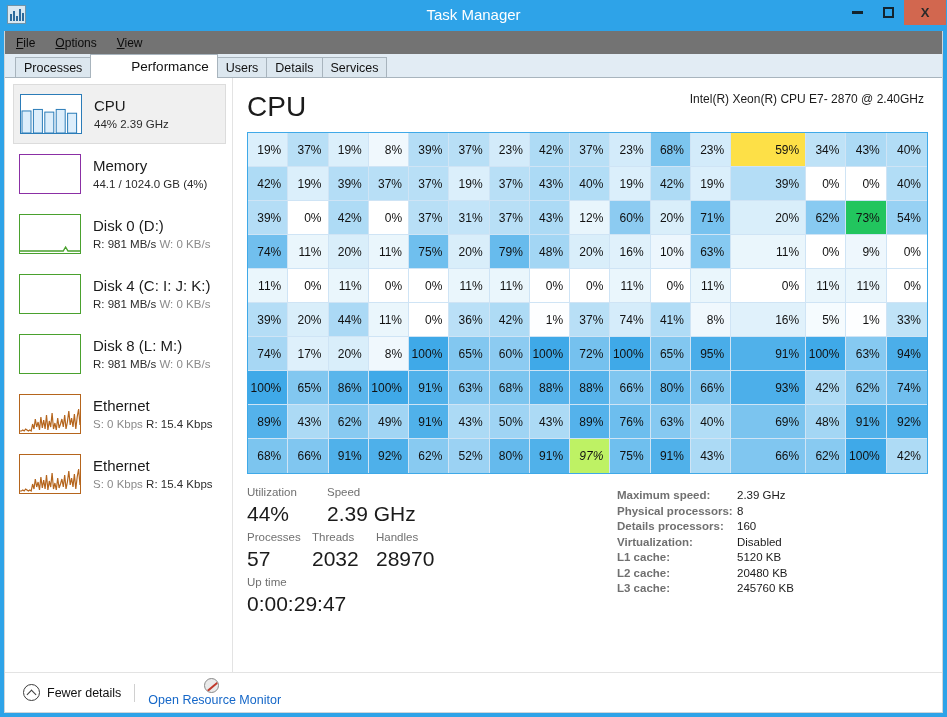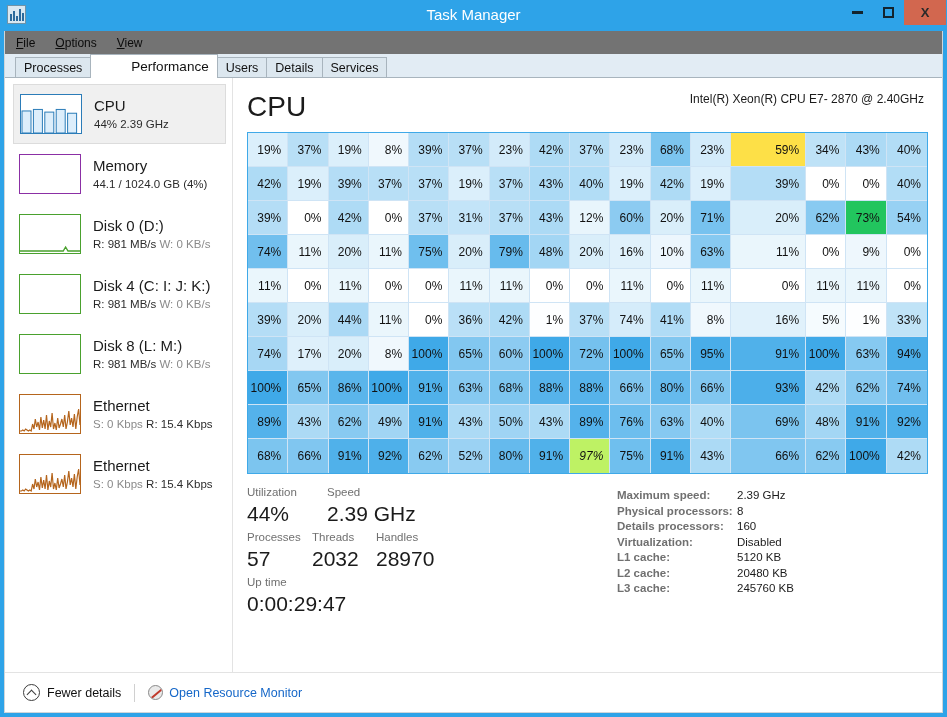--- a/index.html
+++ b/index.html
@@ -214,21 +214,21 @@
   }
   #chevron-up-icon::before {
     content: ""; position: absolute; left: 4px; top: 6px;
     width: 6px; height: 6px;
     border-left: 1.6px solid #3c3c3c; border-top: 1.6px solid #3c3c3c;
     transform: rotate(45deg);
   }
   #footer-sep {
     width: 1px; height: 18px; background: #d0d0d0; margin: 0 13px;
   }
-  #resmon { display: flex; align-items: center; cursor: pointer; }
+  #resmon { display: flex; align-items: center; cursor: pointer; flex-direction: column; }
   #resmon-icon {
     width: 15px; height: 15px; border-radius: 50%;
     border: 1px solid #8a8a8a; background: #eaeaea;
     margin-right: 6px; position: relative; overflow: hidden;
   }
   #resmon-icon::after {
     content: ""; position: absolute; left: -1px; top: 6px;
     width: 19px; height: 2px; background: #c0392b;
     transform: rotate(-40deg);
   }

